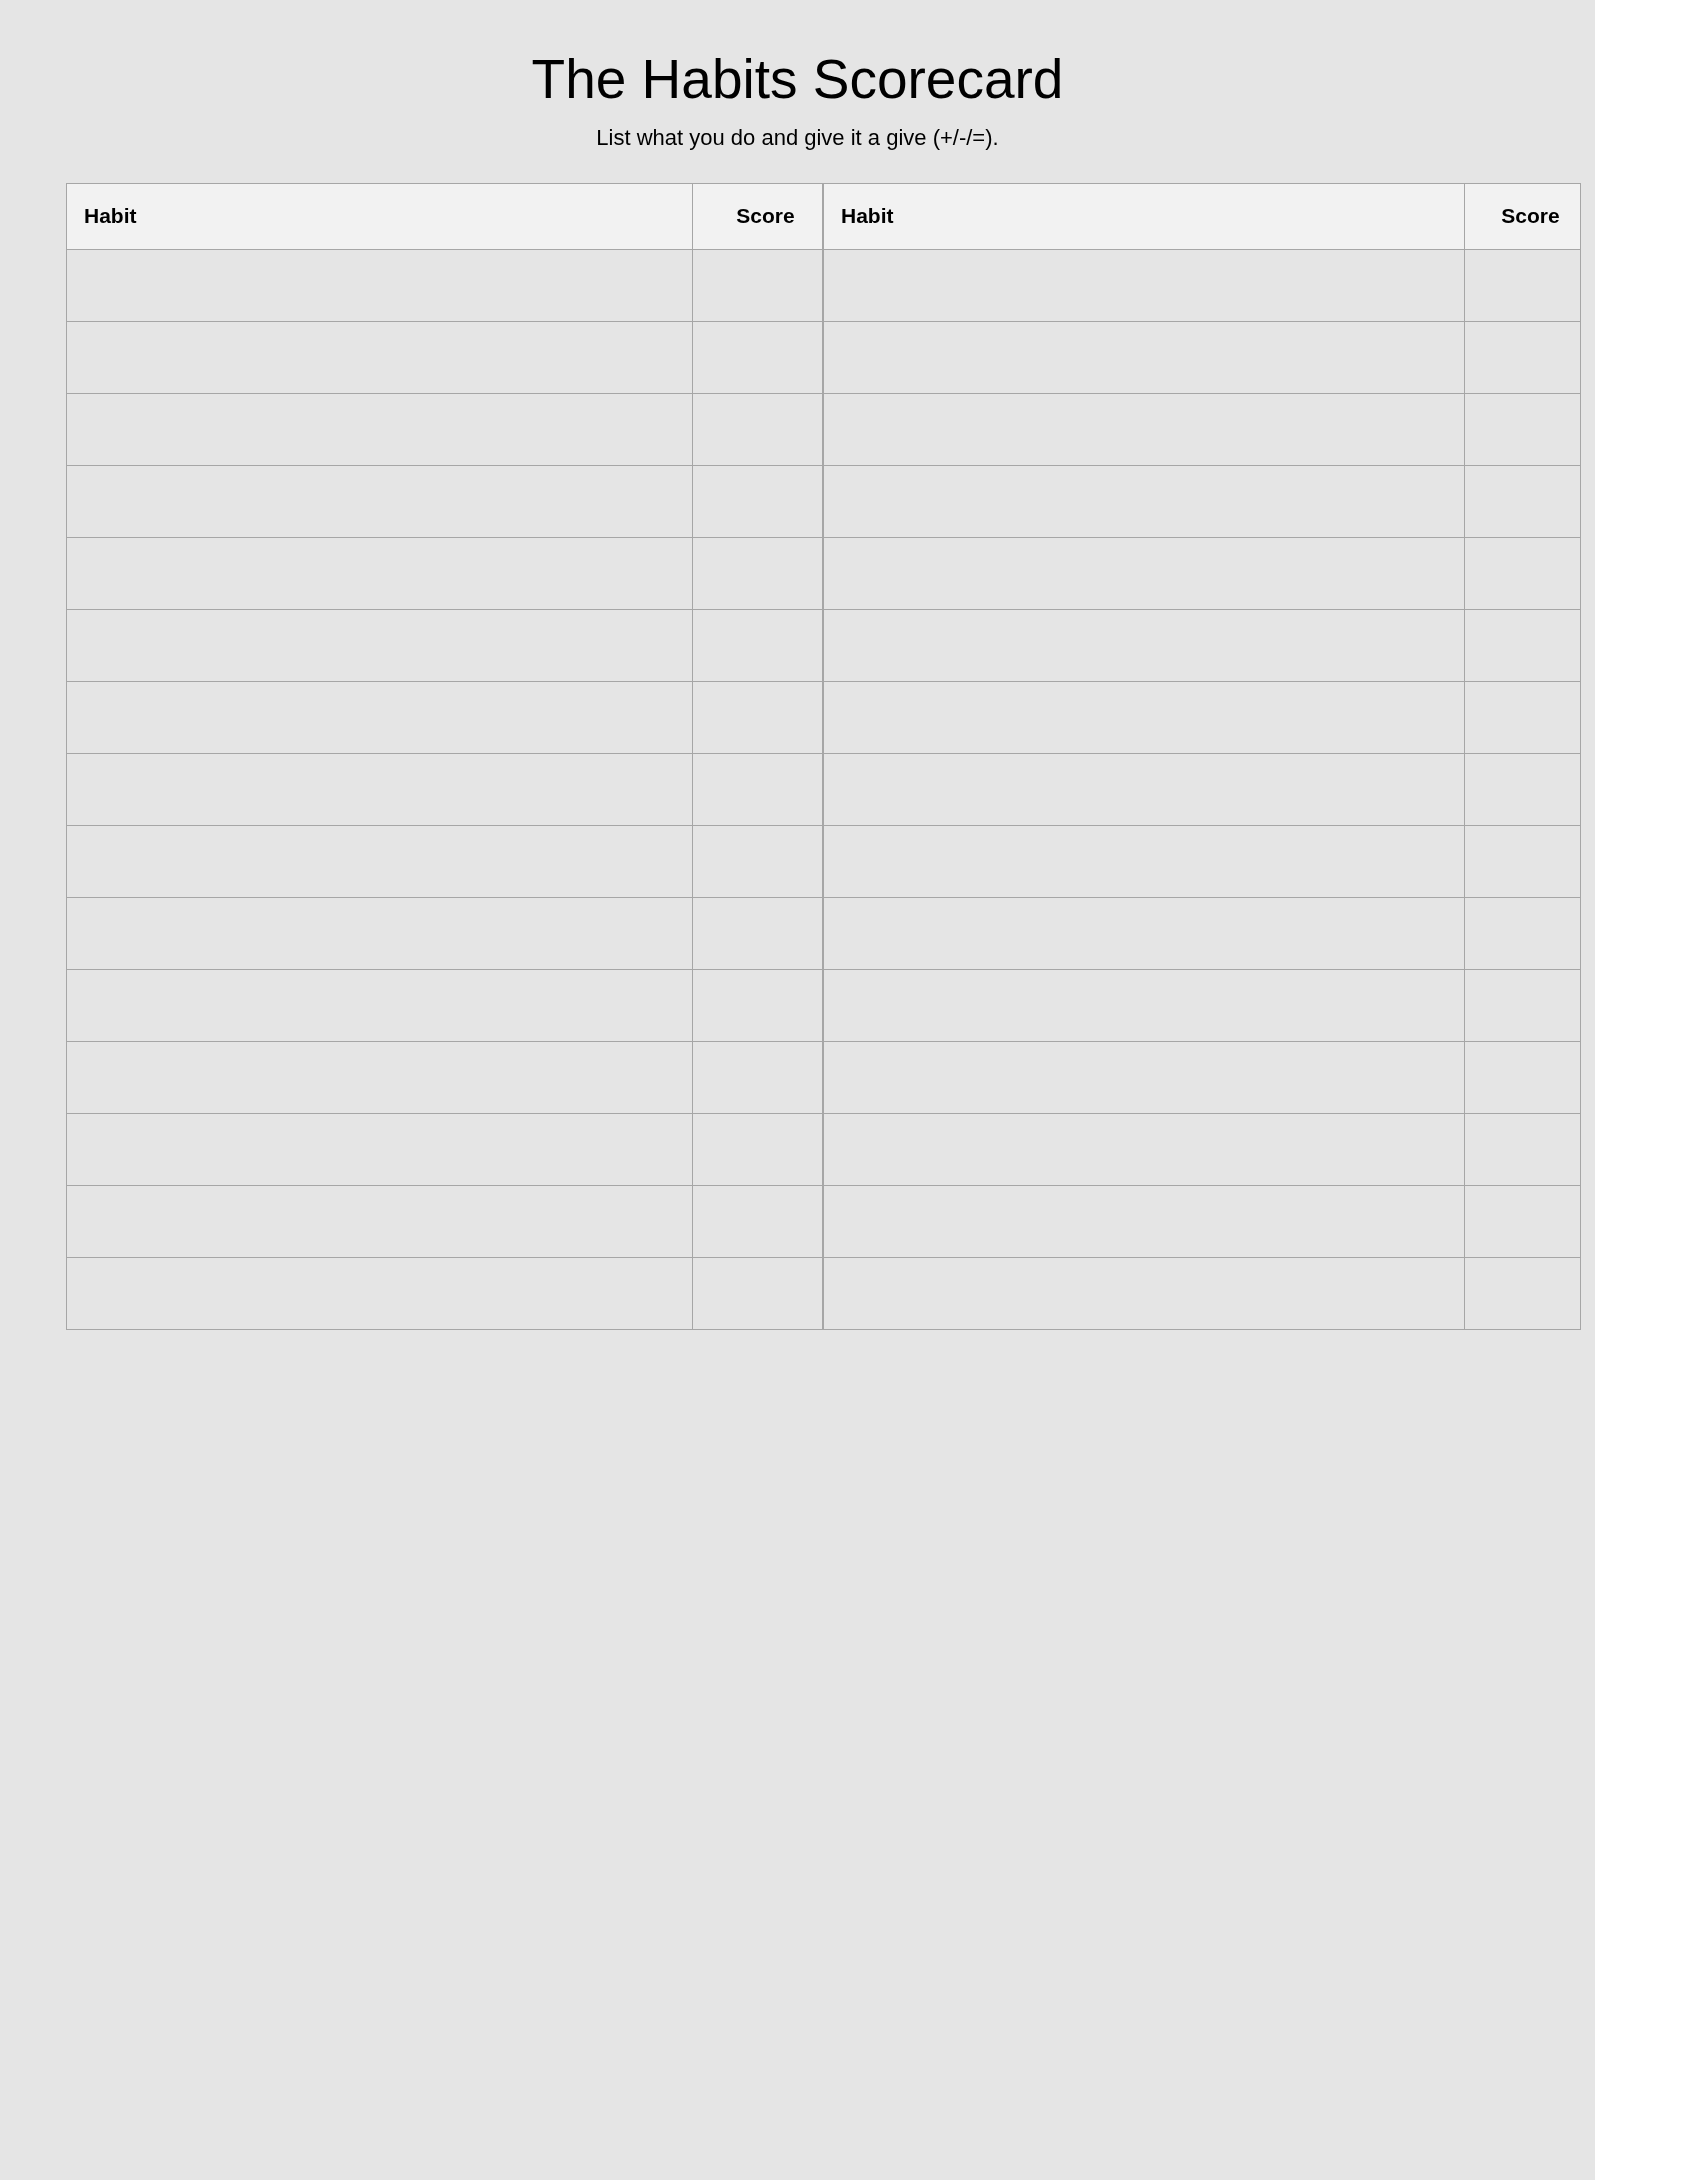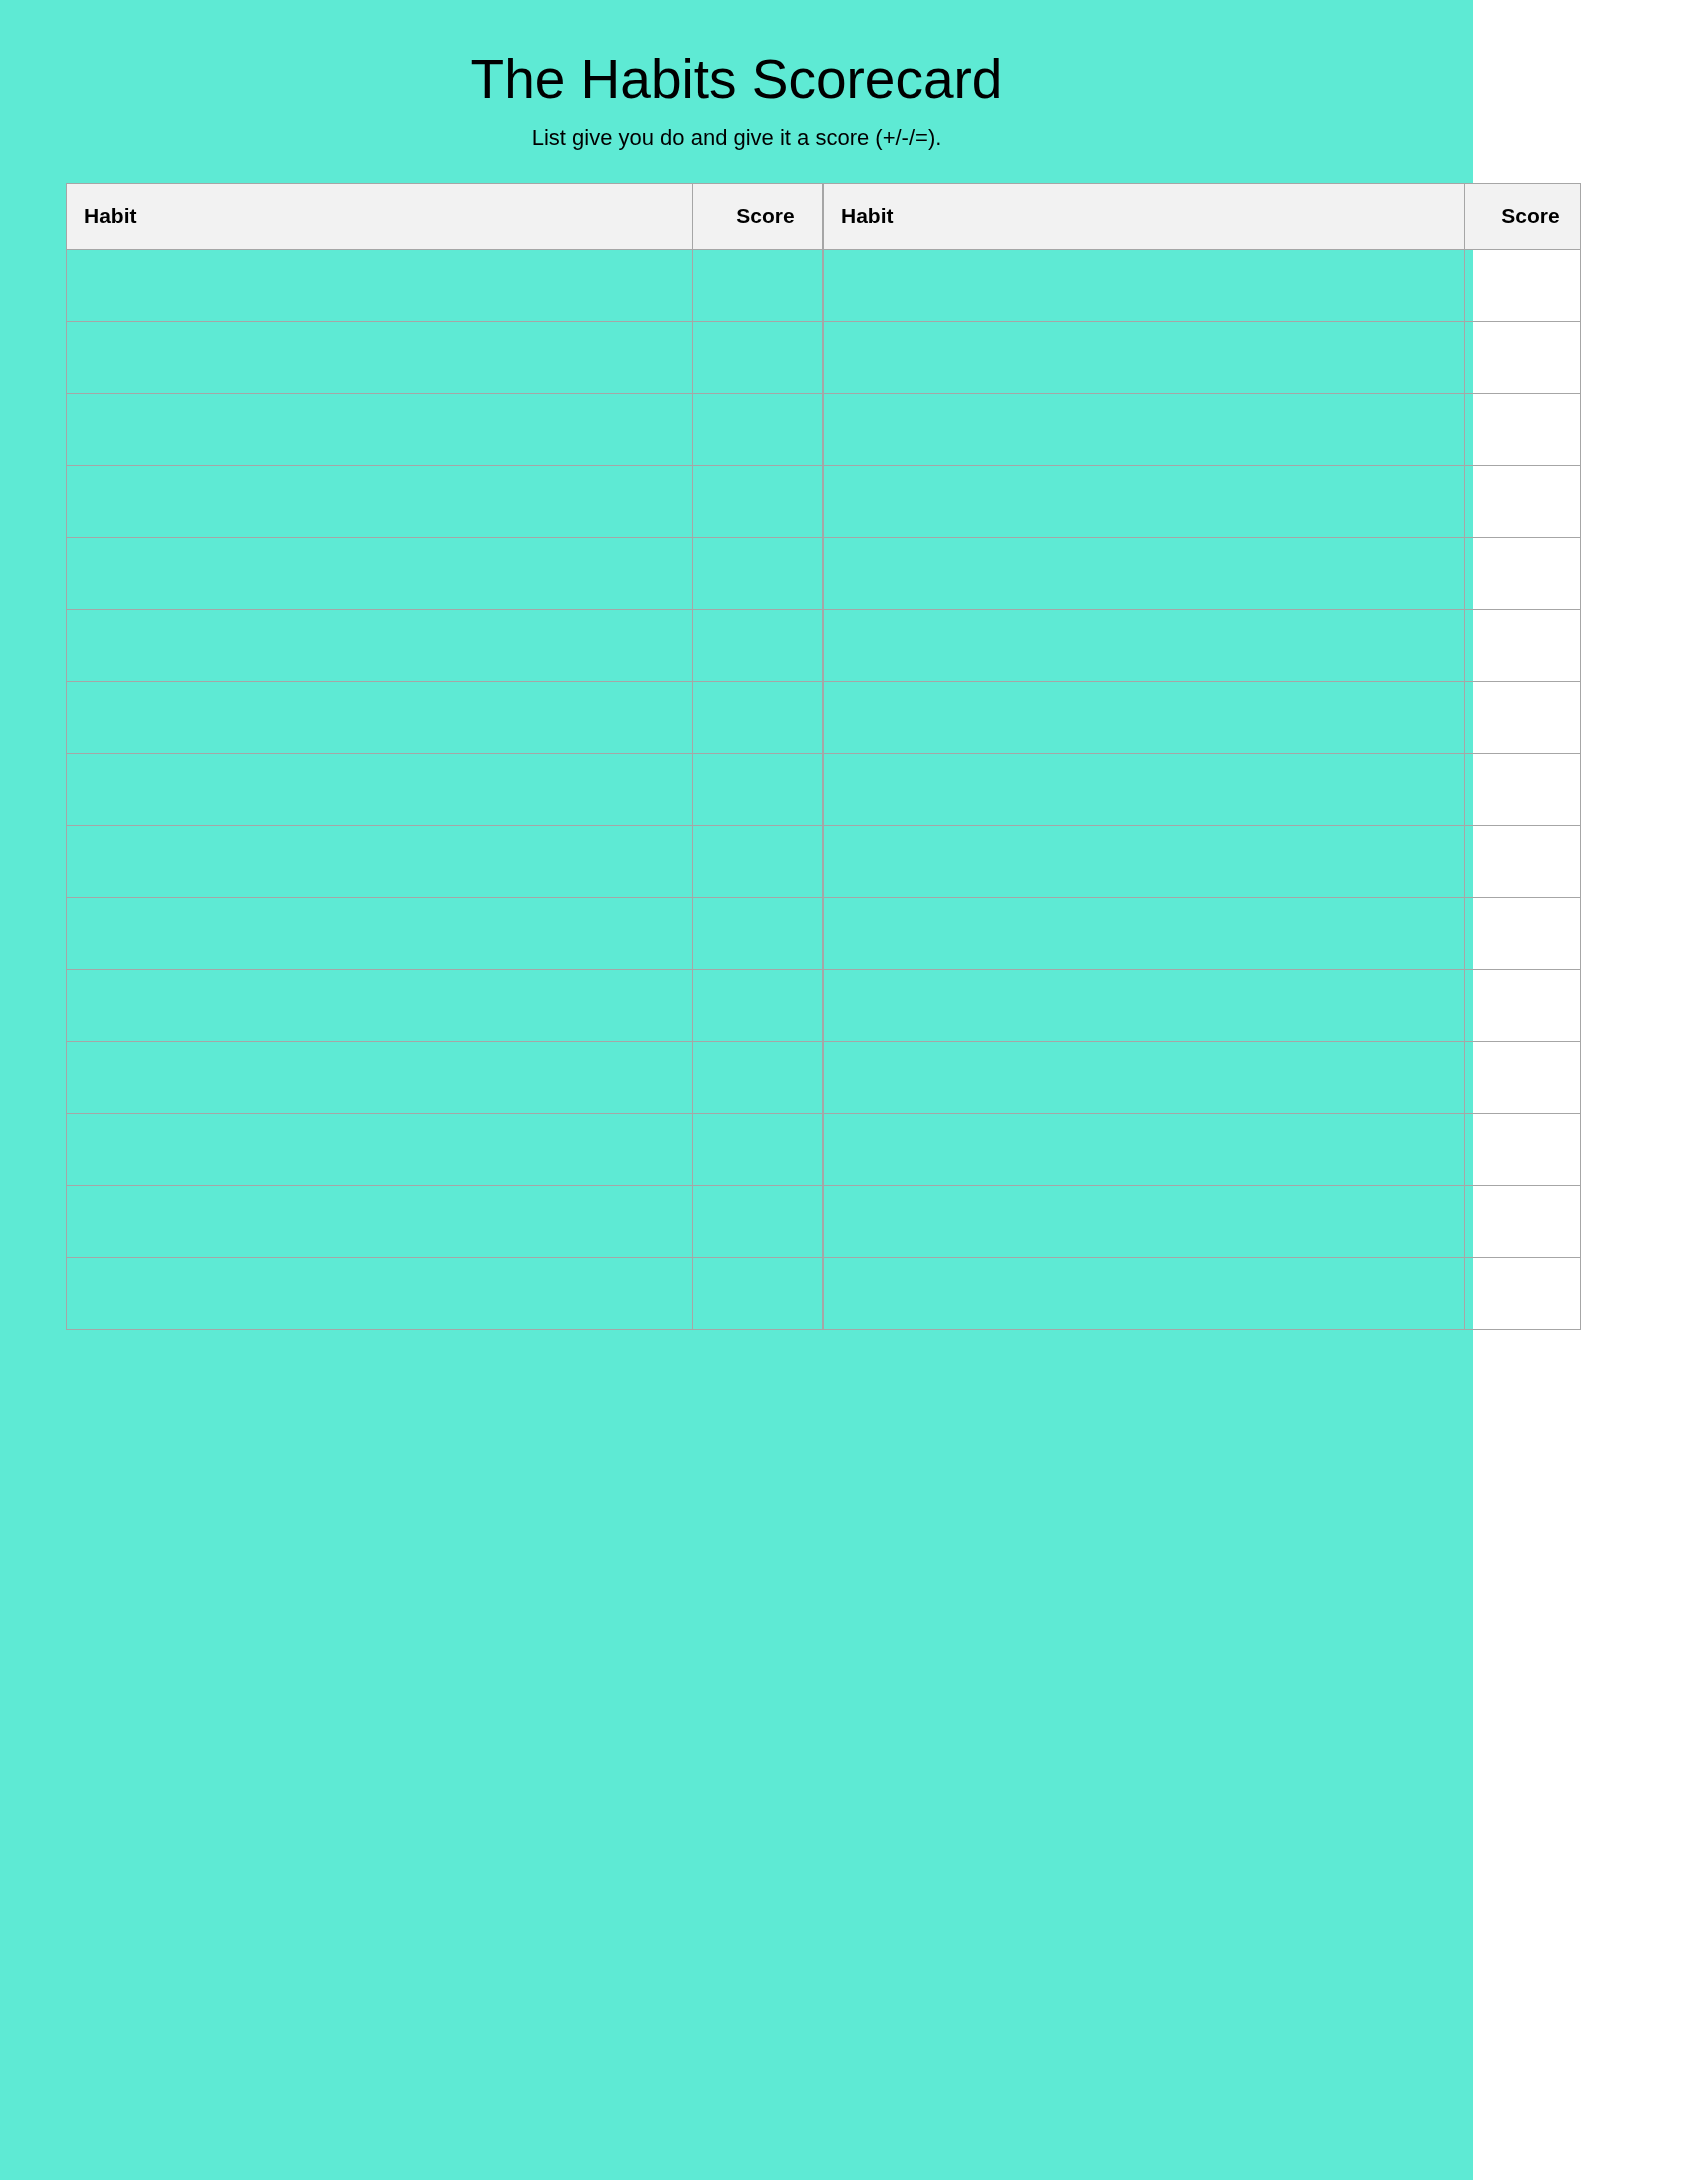--- a/index.html
+++ b/index.html
@@ -10,23 +10,23 @@
   }
   body {
     width: 1685px;
     height: 2181px;
     font-family: "Liberation Sans", sans-serif;
     color: #000000;
     overflow: hidden;
   }
   .page {
     position: relative;
-    width: 1473px;
+    width: 1595px;
     height: 2181px;
-    background: #5eead4;
+    background: #e5e5e5;
     padding: 0;
   }
   .doc-title {
     text-align: center;
     font-size: 55px;
     font-weight: 400;
     line-height: 1.1;
     margin: 0;
     padding-top: 49px;
     letter-spacing: 0px;
@@ -83,21 +83,21 @@
     line-height: 1.2;
   }
 </style>
 </head>
 <body>
 
 <div class="page">
 
   <h1 class="doc-title">The Habits Scorecard</h1>
 
-  <p class="doc-subtitle">List give you do and give it a score (+/-/=).</p>
+  <p class="doc-subtitle">List what you do and give it a give (+/-/=).</p>
 
   <div class="tables-wrap">
 
     <table class="scorecard left-table">
       <colgroup>
         <col class="habit-col">
         <col class="score-col-w">
       </colgroup>
       <thead>
         <tr>

